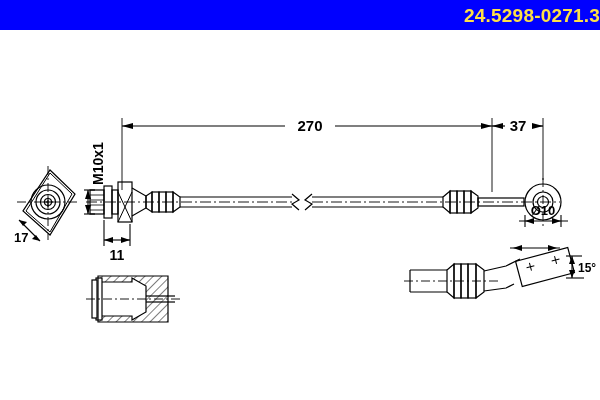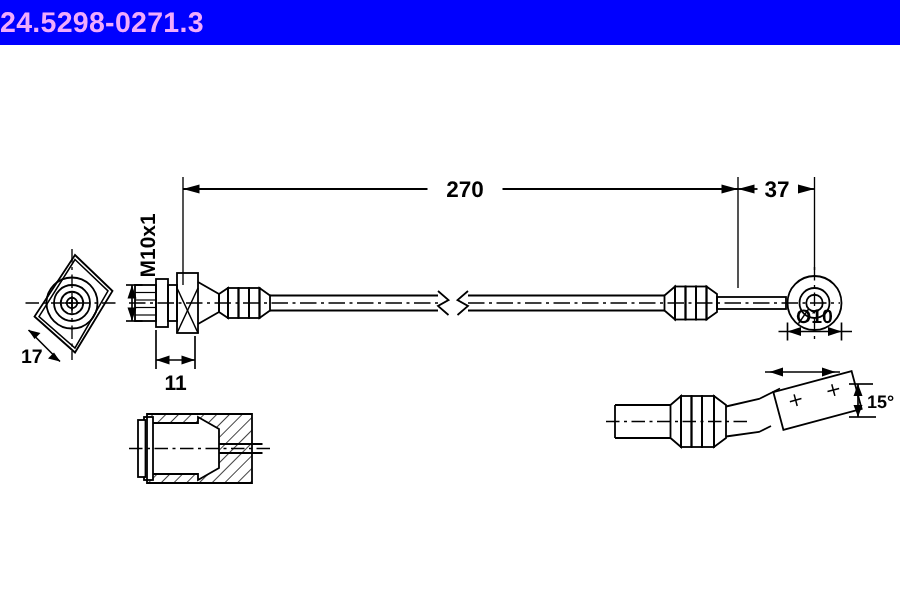--- a/index.html
+++ b/index.html
@@ -1,22 +1,22 @@
 <!DOCTYPE html>
 <html><head>
 <meta charset="utf-8">
 <style>
   html,body{margin:0;padding:0;background:#ffffff;}
   body{width:600px;height:400px;position:relative;overflow:hidden;
        font-family:"Liberation Sans",sans-serif;}
   #sheet{position:absolute;left:0;top:0;width:600px;height:400px;background:#fff;}
   #banner{position:absolute;left:0;top:0;width:600px;height:30px;background:#0000ff;}
   #banner .title{position:absolute;left:0;top:0;width:600px;height:30px;
-      display:flex;align-items:center;justify-content:space-between;gap:26px;
-      color:#f0abfc;font-size:19px;font-weight:bold;letter-spacing:0.2px;
+      display:flex;align-items:center;justify-content:flex-end;gap:26px;
+      color:#fde047;font-size:19px;font-weight:bold;letter-spacing:0.2px;
       font-family:"Liberation Sans",sans-serif;}
   #banner .pn, #banner .ref{line-height:1;}
   #drawing{position:absolute;left:0;top:30px;width:600px;height:370px;}
   svg{display:block;}
   text{font-family:"Liberation Sans",sans-serif;font-weight:bold;fill:#000;}
 </style>
 </head>
 <body>
 
 <div id="sheet">

